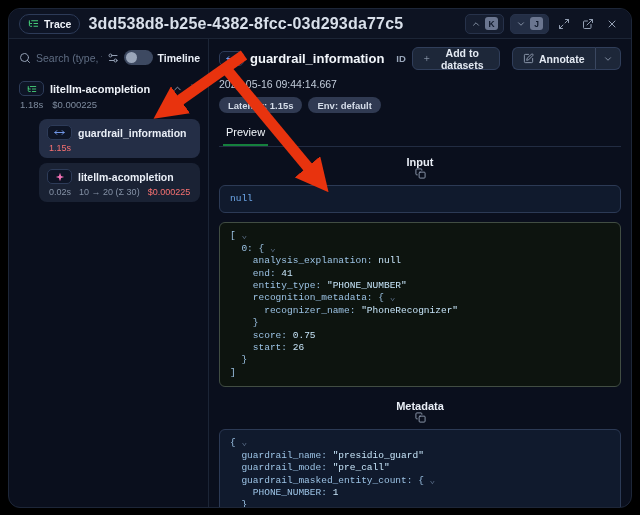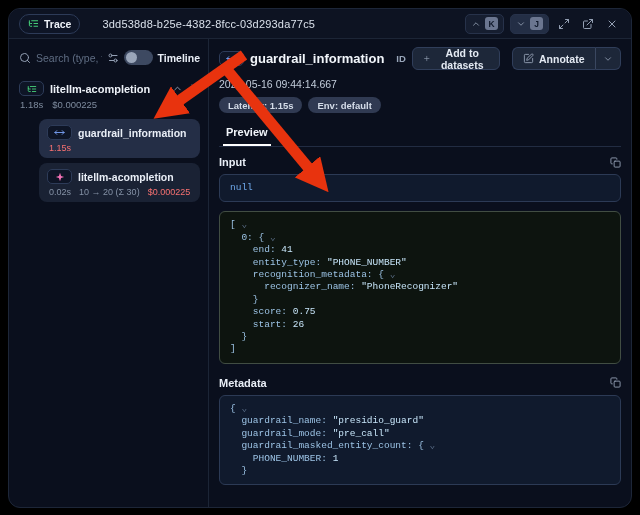--- a/index.html
+++ b/index.html
@@ -4,26 +4,26 @@
 <style>
   * { margin:0; padding:0; box-sizing:border-box; }
   html,body { background:#000; }
   .stage { position:relative; width:640px; height:515px; background:#000;
            font-family:"Liberation Sans","DejaVu Sans",sans-serif; overflow:hidden; }
   .window { position:absolute; left:8px; top:8px; width:624px; height:500px;
             background:#0a0f1d; border:1px solid #1d2638; border-radius:12px;
             overflow:hidden; display:flex; flex-direction:column; }
 
   
-  .topbar { height:30px; flex:0 0 30px; display:flex; align-items:center; gap:22px;
+  .topbar { height:30px; flex:0 0 30px; display:flex; align-items:center; gap:8px;
             padding:0 10px; background:#0d1322; border-bottom:1px solid #1c2536; }
   .trace-pill { display:inline-flex; align-items:center; gap:5px; height:20px;
                 padding:0 8px; border:1px solid #2d3b58; border-radius:10px;
                 background:#0e1526; color:#eef2f8; font-size:10.5px; font-weight:bold; }
-  .trace-id { color:#d9e0ea; font-size:11px; font-weight:normal; letter-spacing:.2px; }
+  .trace-id { color:#d9e0ea; font-size:16px; font-weight:bold; letter-spacing:.2px; }
   .topbar-right { margin-left:auto; display:flex; align-items:center; gap:6px; }
   .nav-btn { display:inline-flex; align-items:center; gap:4px; height:20px; padding:0 5px;
              background:#161e30; border:1px solid #27324a; border-radius:5px; cursor:pointer; }
   .nav-btn.lighter { background:#232e45; }
   kbd { display:inline-flex; align-items:center; justify-content:center; width:13px; height:13px;
         background:#6b7690; color:#10192b; border-radius:3px; font-size:8.5px; font-weight:bold;
         font-family:"Liberation Sans",sans-serif; }
   .icon-btn { background:none; border:none; display:inline-flex; align-items:center;
               justify-content:center; width:18px; height:18px; cursor:pointer; }
   svg.ic { stroke:#94a0b4; fill:none; stroke-width:2; stroke-linecap:round; stroke-linejoin:round; }
@@ -73,25 +73,25 @@
                  background:#1d2739; border:1px solid #303e5a; border-left:none;
                  border-radius:0 6px 6px 0; cursor:pointer; }
   .split-left { border-radius:6px 0 0 6px; border-right:1px solid #3a4760; }
   .bubble-btn { width:27px; height:23px; display:inline-flex; align-items:center; justify-content:center;
                 background:#1d2739; border:1px solid #303e5a; border-radius:7px; cursor:pointer; }
   .timestamp { margin-top:8px; font-size:10.5px; color:#c2ccda; }
   .badges { display:flex; gap:6px; margin-top:7px; }
   .badge { background:#303a52; border-radius:8px; padding:2.5px 9px; font-size:9.5px;
            font-weight:bold; color:#d4dce8; }
   .tabs { margin-top:9px; border-bottom:1px solid #222c42; padding-left:4px; }
-  .tab { display:inline-block; padding:4px 3px 6px 3px; font-size:11px; font-weight:bold;
-         color:#f2f6fb; border-bottom:2px solid #ffffff; cursor:pointer; }
+  .tab { display:inline-block; padding:4px 3px 6px 3px; font-size:11px; font-weight:normal;
+         color:#f2f6fb; border-bottom:2px solid #15803d; cursor:pointer; }
 
   .section { margin-top:9px; }
-  .sec-head { display:flex; align-items:center; justify-content:space-between; }
+  .sec-head { display:flex; align-items:center; justify-content:space-between;flex-direction:column; }
   .sec-label { font-size:11px; font-weight:bold; color:#e9eef6; }
   .codebox { margin-top:6px; background:#101a2d; border:1px solid #2c3a55; border-radius:6px;
              padding:7px 10px; font-family:Liberation Mono, monospace;
              font-size:9.5px; line-height:12.4px; }
   .codebox.green { background:#0d140f; border-color:#414d43; }
   .code-line { white-space:pre; }
   .tok-p, .tok-k { color:#9cc3e5; }
   .tok-v, .tok-s { color:#c6e4f8; }
   .tok-c { color:#5c708a; }
   .tok-null { color:#6ea8ea; }
@@ -300,20 +300,21 @@
           </div>
           <div class="codebox">
               <div class="code-line"><span class="tok-null">null</span></div>
             </div>
         </section>
 
         <section class="section">
           <div class="codebox green">
               <div class="code-line"><span class="tok-p">[</span><span class="tok-c"> ⌄</span></div>
               <div class="code-line"><span class="tok-p">  </span><span class="tok-k">0</span><span class="tok-p">: {</span><span class="tok-c"> ⌄</span></div>
+              <div class="code-line"><span class="tok-p">    </span><span class="tok-k">analysis_explanation</span><span class="tok-p">: </span><span class="tok-v">null</span></div>
               <div class="code-line"><span class="tok-p">    </span><span class="tok-k">end</span><span class="tok-p">: </span><span class="tok-v">41</span></div>
               <div class="code-line"><span class="tok-p">    </span><span class="tok-k">entity_type</span><span class="tok-p">: </span><span class="tok-s">"PHONE_NUMBER"</span></div>
               <div class="code-line"><span class="tok-p">    </span><span class="tok-k">recognition_metadata</span><span class="tok-p">: {</span><span class="tok-c"> ⌄</span></div>
               <div class="code-line"><span class="tok-p">      </span><span class="tok-k">recognizer_name</span><span class="tok-p">: </span><span class="tok-s">"PhoneRecognizer"</span></div>
               <div class="code-line"><span class="tok-p">    }</span></div>
               <div class="code-line"><span class="tok-p">    </span><span class="tok-k">score</span><span class="tok-p">: </span><span class="tok-v">0.75</span></div>
               <div class="code-line"><span class="tok-p">    </span><span class="tok-k">start</span><span class="tok-p">: </span><span class="tok-v">26</span></div>
               <div class="code-line"><span class="tok-p">  }</span></div>
               <div class="code-line"><span class="tok-p">]</span></div>
             </div>

